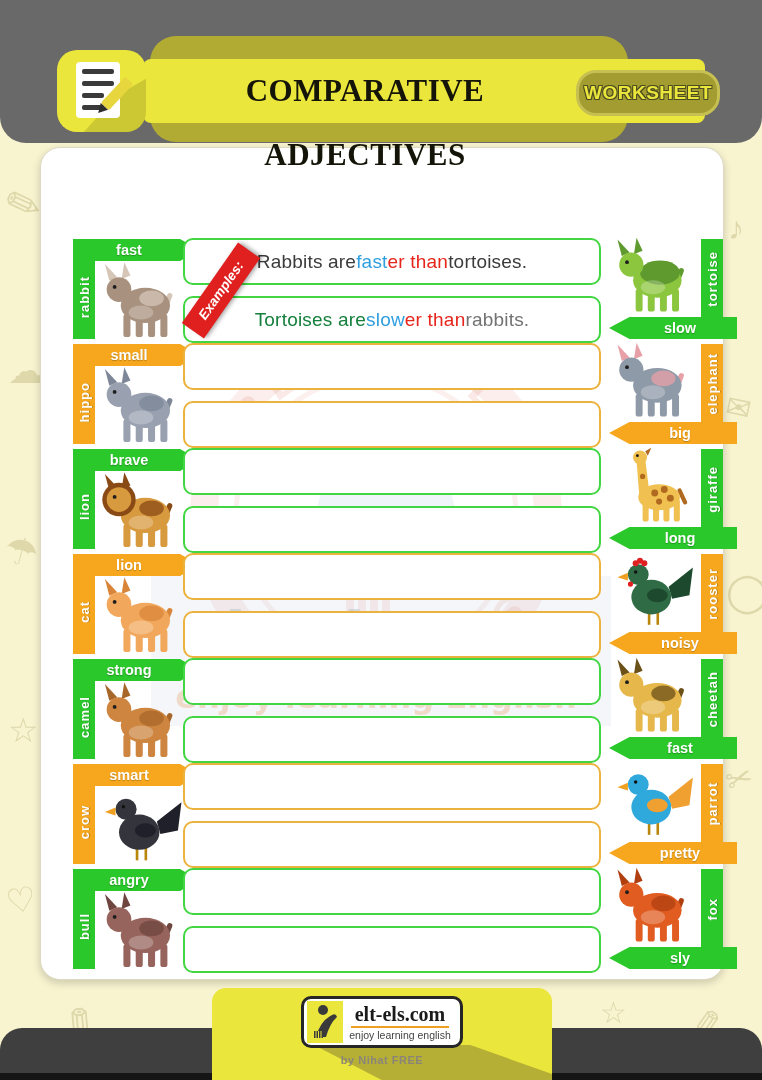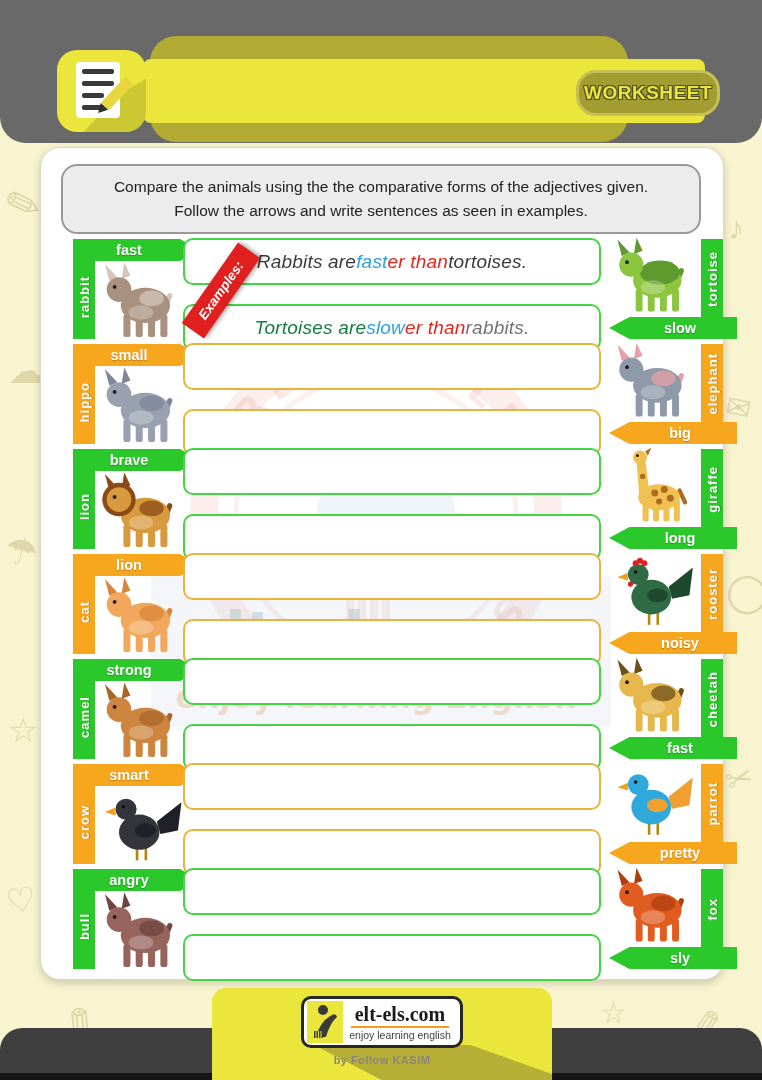--- a/index.html
+++ b/index.html
@@ -46,22 +46,22 @@
   .vbar{position:absolute;width:22px;background:var(--arrow);display:flex;align-items:center;justify-content:center;}
   .vbar-left{left:22px;top:18px;height:84px;}
   .vbar-right{left:650px;top:2px;height:80px;}
   .vbar span{writing-mode:vertical-rl;transform:rotate(180deg);color:#fff;font-weight:bold;font-size:13px;letter-spacing:1px;
     text-shadow:0 1px 1px rgba(0,0,0,0.25);}
   .animal{position:absolute;display:flex;align-items:flex-end;justify-content:center;}
   .animal-left{left:46px;top:24px;width:88px;height:80px;}
   .animal-right{left:556px;top:0;width:92px;height:78px;}
   .animal svg{width:100%;height:100%;}
   .boxes{position:absolute;left:132px;top:1px;width:418px;}
-  .abox{height:47px;border:2.5px solid var(--box);border-radius:10px;background:#fff;margin-bottom:19px;box-sizing:border-box;
-    display:flex;align-items:center;justify-content:center;font-size:19px;letter-spacing:0.2px;color:#3b3b3b;font-style:italic;}
+  .abox{height:47px;border:2.5px solid var(--box);border-radius:10px;background:#fff;margin-bottom:11px;box-sizing:border-box;
+    display:flex;align-items:center;justify-content:center;font-size:19px;letter-spacing:0.2px;color:#3b3b3b;}
   .ribbon{position:absolute;left:121px;top:40px;width:98px;height:27px;background:#e01f1f;transform:rotate(-55deg);
     display:flex;align-items:center;justify-content:center;color:#fff;font-weight:bold;font-style:italic;font-size:13.5px;
     box-shadow:2px 2px 4px rgba(0,0,0,0.35);z-index:5;}
 
   
   .footer-gray{position:absolute;left:0;bottom:6px;width:762px;height:46px;background:#3f3f3f;border-radius:22px 22px 0 0;z-index:5;}
   .footer-black{position:absolute;left:0;bottom:0;width:762px;height:7px;background:#151515;z-index:5;}
   .footer-tab{position:absolute;left:212px;bottom:0;width:340px;height:92px;background:#ebe63b;border-radius:14px 14px 0 0;z-index:7;overflow:hidden;}
   .tab-shadow{position:absolute;inset:0;background:#b5af36;clip-path:polygon(30% 62%,76% 62%,108% 104%,52% 104%);}
   .logo-box{position:absolute;left:50%;transform:translateX(-50%);top:8px;width:162px;height:52px;background:#fff;
@@ -85,20 +85,21 @@
 <span class="doodle" style="left:726px;top:390px;font-size:30px;transform:rotate(12deg);">✉</span>
 <span class="doodle" style="left:726px;top:570px;font-size:38px;">◯</span>
 <span class="doodle" style="left:726px;top:760px;font-size:32px;transform:rotate(-18deg);">✂</span>
 <span class="doodle" style="left:60px;top:1000px;font-size:46px;transform:rotate(40deg);">✎</span>
 <span class="doodle" style="left:600px;top:995px;font-size:30px;">☆</span>
 <span class="doodle" style="left:688px;top:1002px;font-size:40px;transform:rotate(80deg);">✎</span>
 
 <div class="header">
   <div class="header-olive"></div>
   <div class="header-bar"></div>
+  <div class="header-title">COMPARATIVE ADJECTIVES</div>
   <div class="badge">WORKSHEET</div>
   <div class="icon-tile">
     <div class="tile-shadow"></div>
     <div class="paper">
         <i></i>
         <i></i>
         <i class="short"></i>
         <i class="short"></i>
       </div>
     <div class="pencil"></div>
@@ -122,24 +123,20 @@
         <rect x="341" y="436" width="8" height="42"></rect>
     </g>
     <text font-size="38" font-weight="bold" fill="rgba(214,70,50,0.12)" letter-spacing="8">
       <textPath href="#arc" startOffset="6%">FREE ENGLISH RESOURCES</textPath>
     </text>
     <rect x="110" y="428" width="460" height="150" fill="rgba(205,215,228,0.22)"></rect>
     <text x="335" y="508" text-anchor="middle" font-size="62" font-weight="bold" fill="rgba(186,196,208,0.55)">elt-els.com</text>
     <text x="335" y="560" text-anchor="middle" font-size="32" font-weight="bold" fill="rgba(232,178,132,0.40)">enjoy learning English</text>
   </svg>
 
-  <div class="instructions">
-    <div>Compare the animals using the the comparative forms of the adjectives given.</div>
-    <div>Follow the arrows and write sentences as seen in examples.</div>
-  </div>
 
   <div class="rows" id="rows">
   <div class="row" style="--arrow: #2ac82a; --box: #42d642;">
     <div class="arrow arrow-left">
           <span class="arrow-label">fast</span>
         </div>
     <div class="vbar vbar-left">
           <span>rabbit</span>
         </div>
     <div class="animal animal-left">
@@ -534,14 +531,14 @@
             <line x1="11" y1="28" x2="11" y2="35"></line>
           </g>
       </svg>
     </div>
     <div class="logo-text">
       <div class="logo-site">elt-els.com</div>
       <div class="logo-rule"></div>
       <div class="logo-slogan">enjoy learning english</div>
     </div>
   </div>
-  <div class="credit">by Follow KASIM</div>
+  <div class="credit">by Nihat FREE</div>
 </div>
 
 </body></html>

